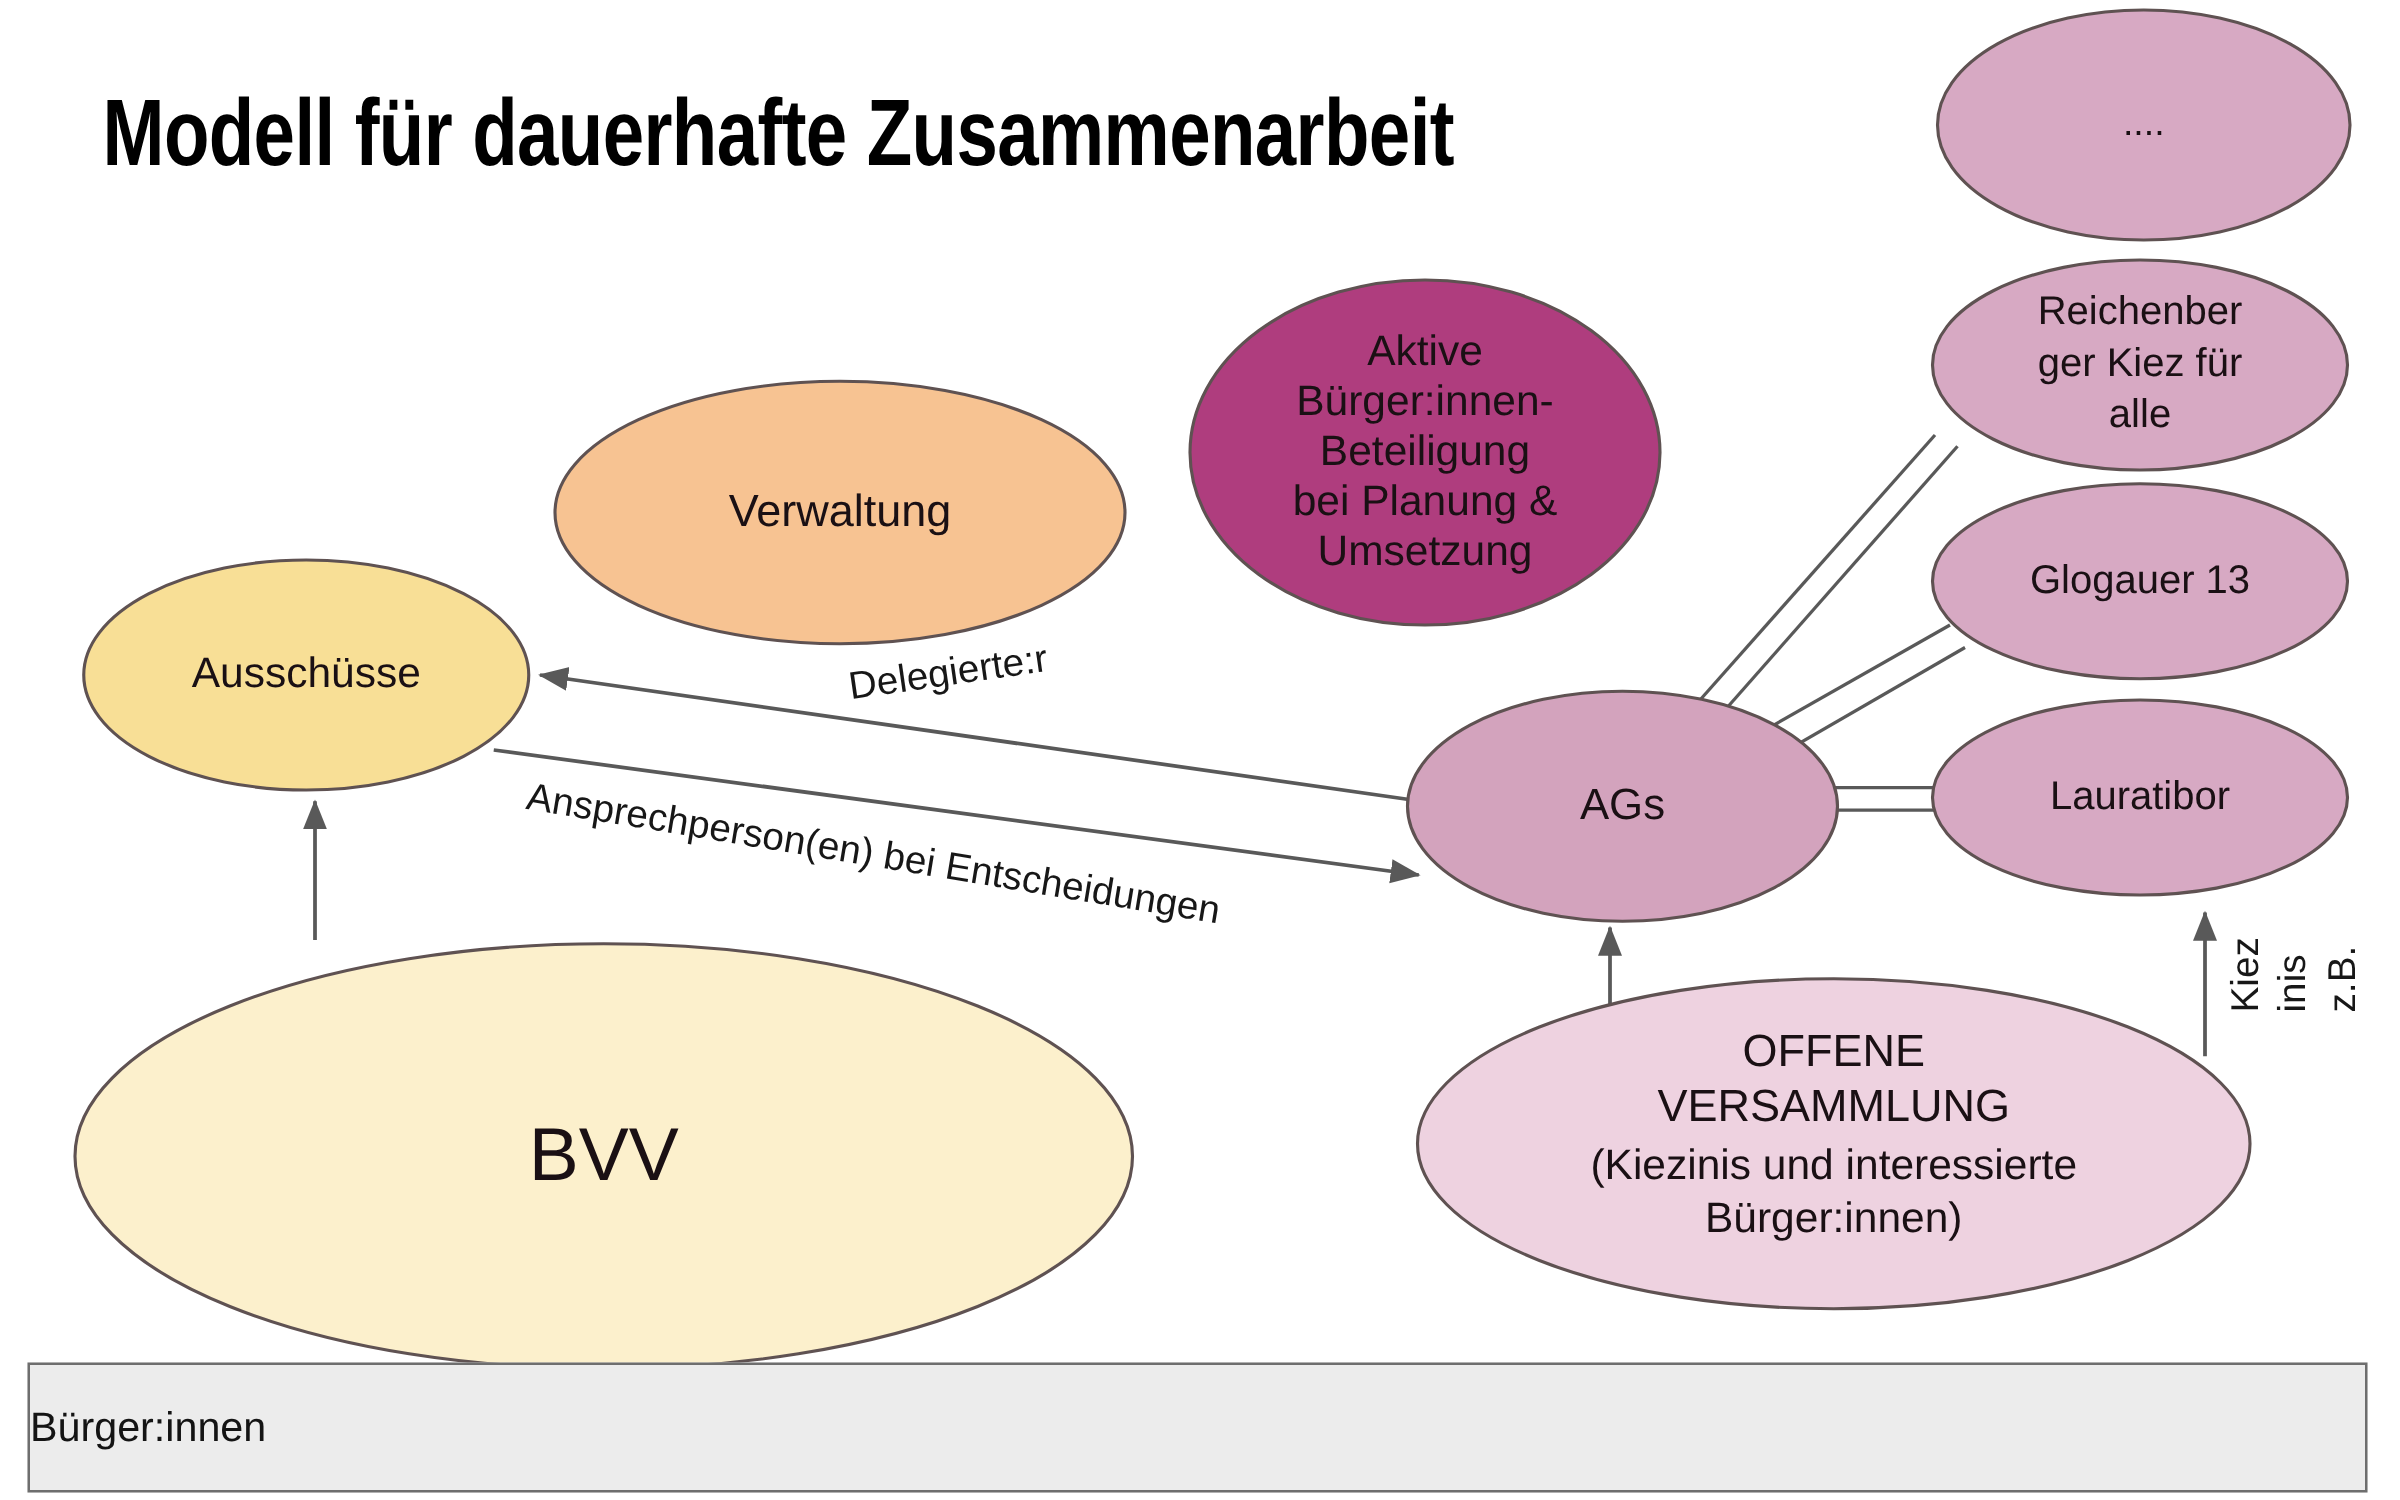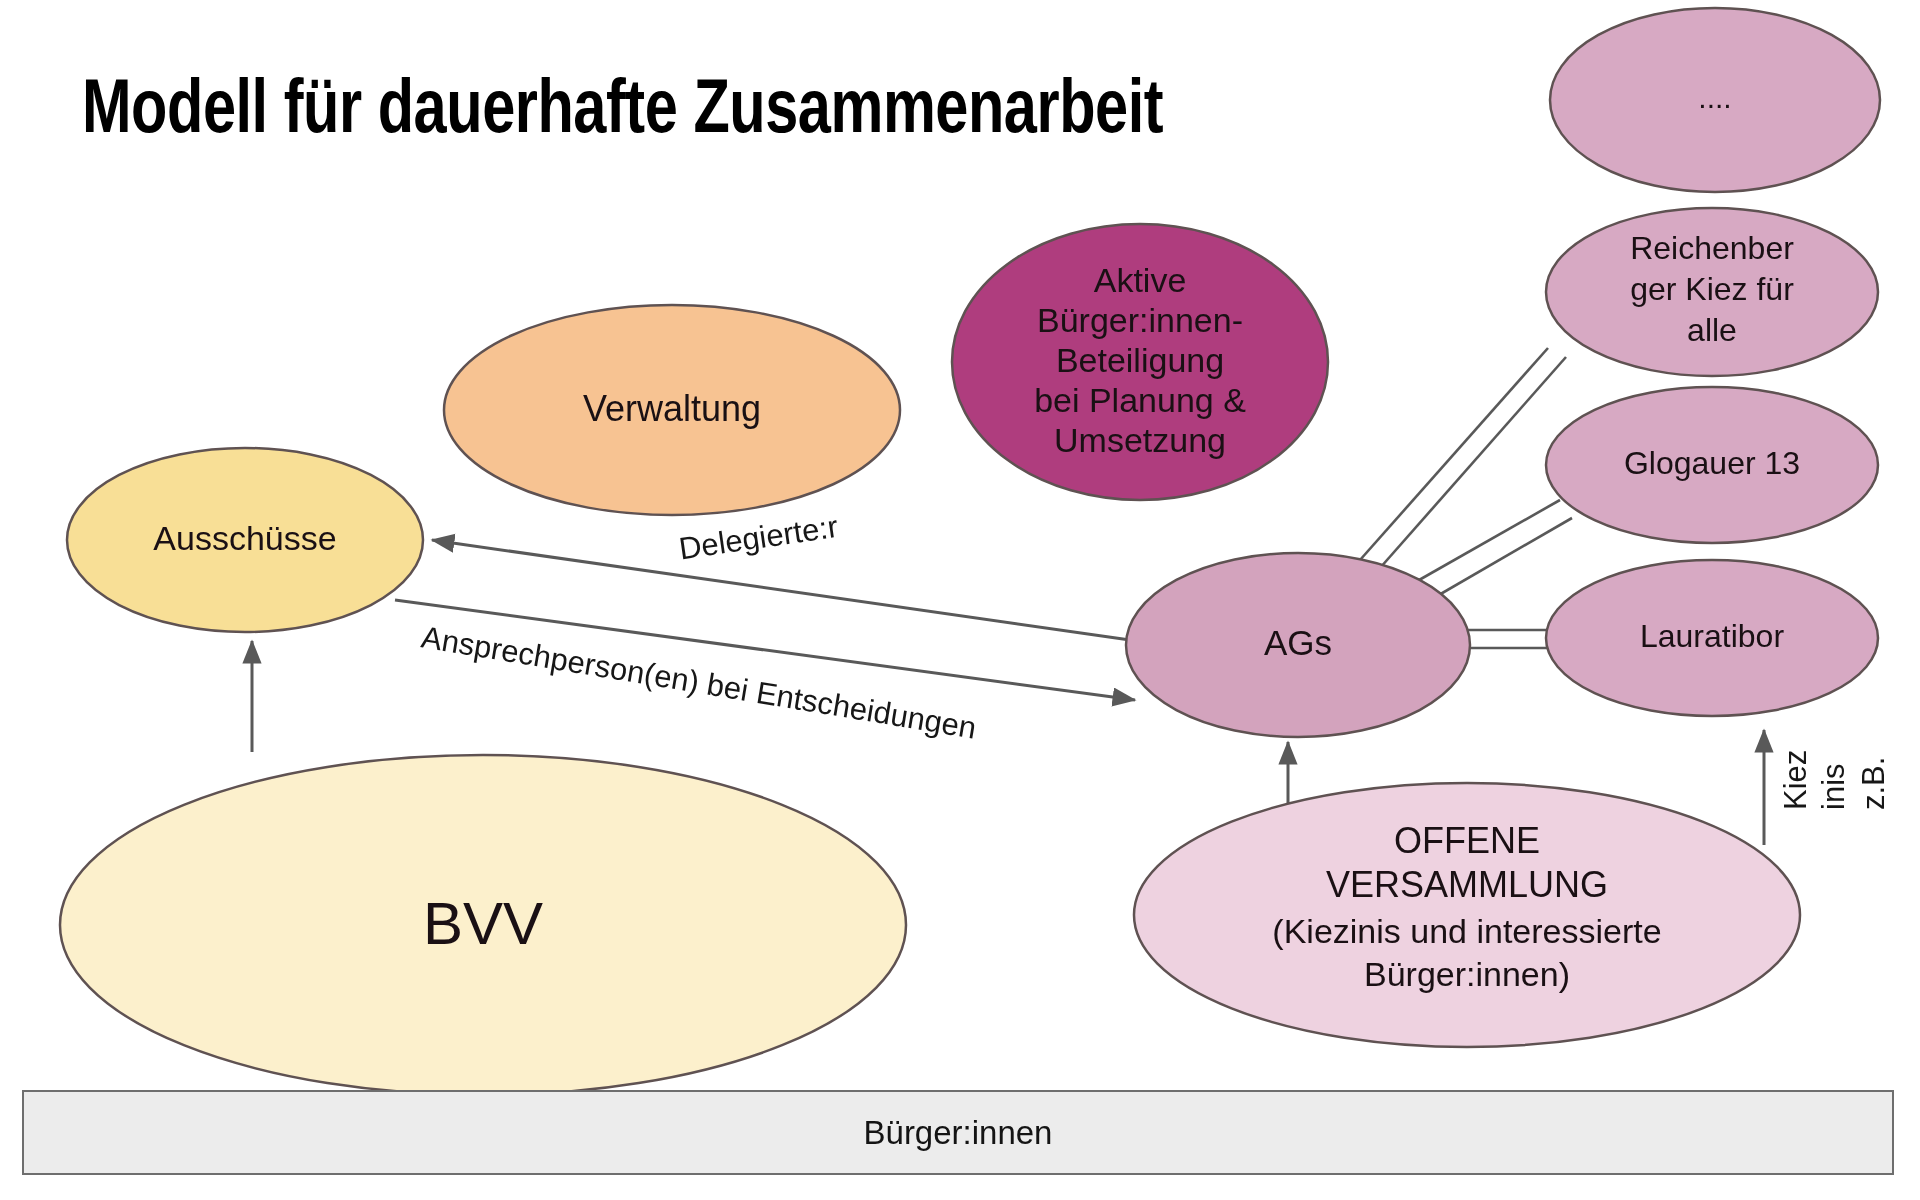--- a/index.html
+++ b/index.html
@@ -51,27 +51,26 @@
   .edge-label {
     font-family: "Liberation Sans", sans-serif;
     font-size: 31px;
     fill: #171717;
   }
   .footer-box {
     position: absolute;
     left: 22px;
     top: 1090px;
     width: 1872px;
-    height: 85px;
+    height: 104px;
     background: #ececec;
     border: 2px solid #6e6e6e;
     box-sizing: border-box;
     display: flex;
     align-items: center;
-    justify-content: center;
   }
   .footer-label {
     font-family: "Liberation Sans", sans-serif;
     font-size: 33px;
     color: #141414;
   }
 </style>
 </head>
 <body>
 

